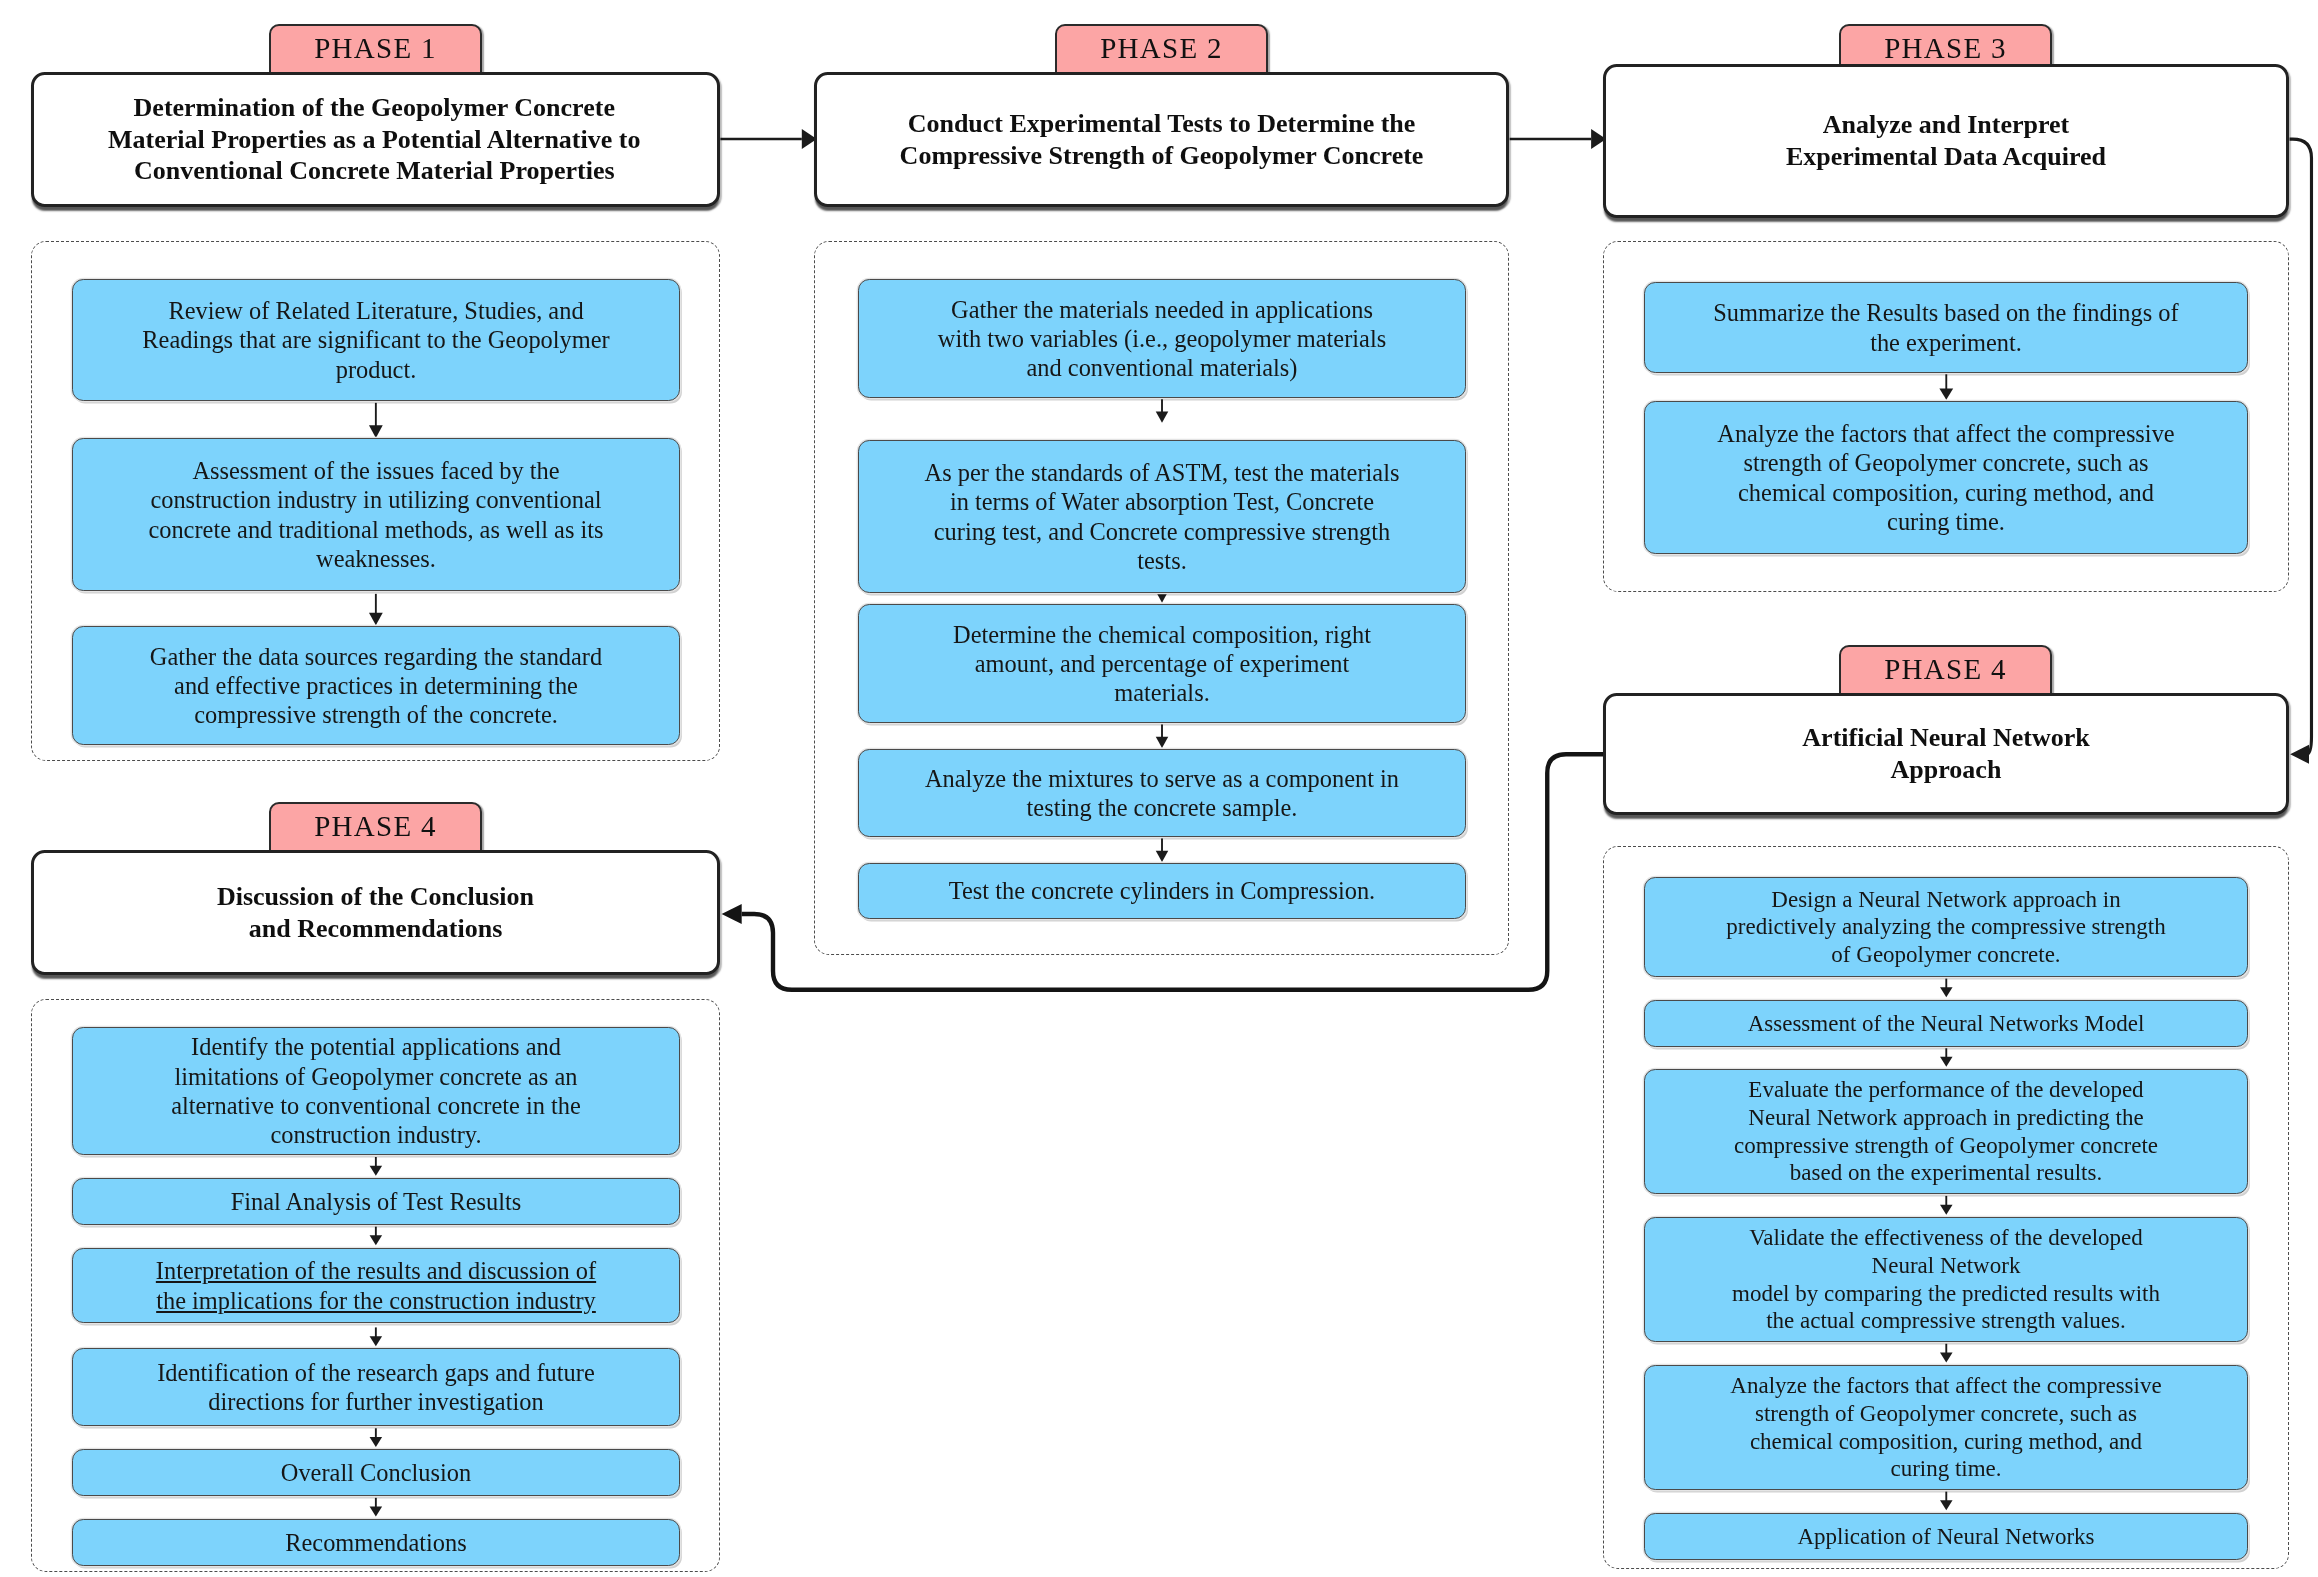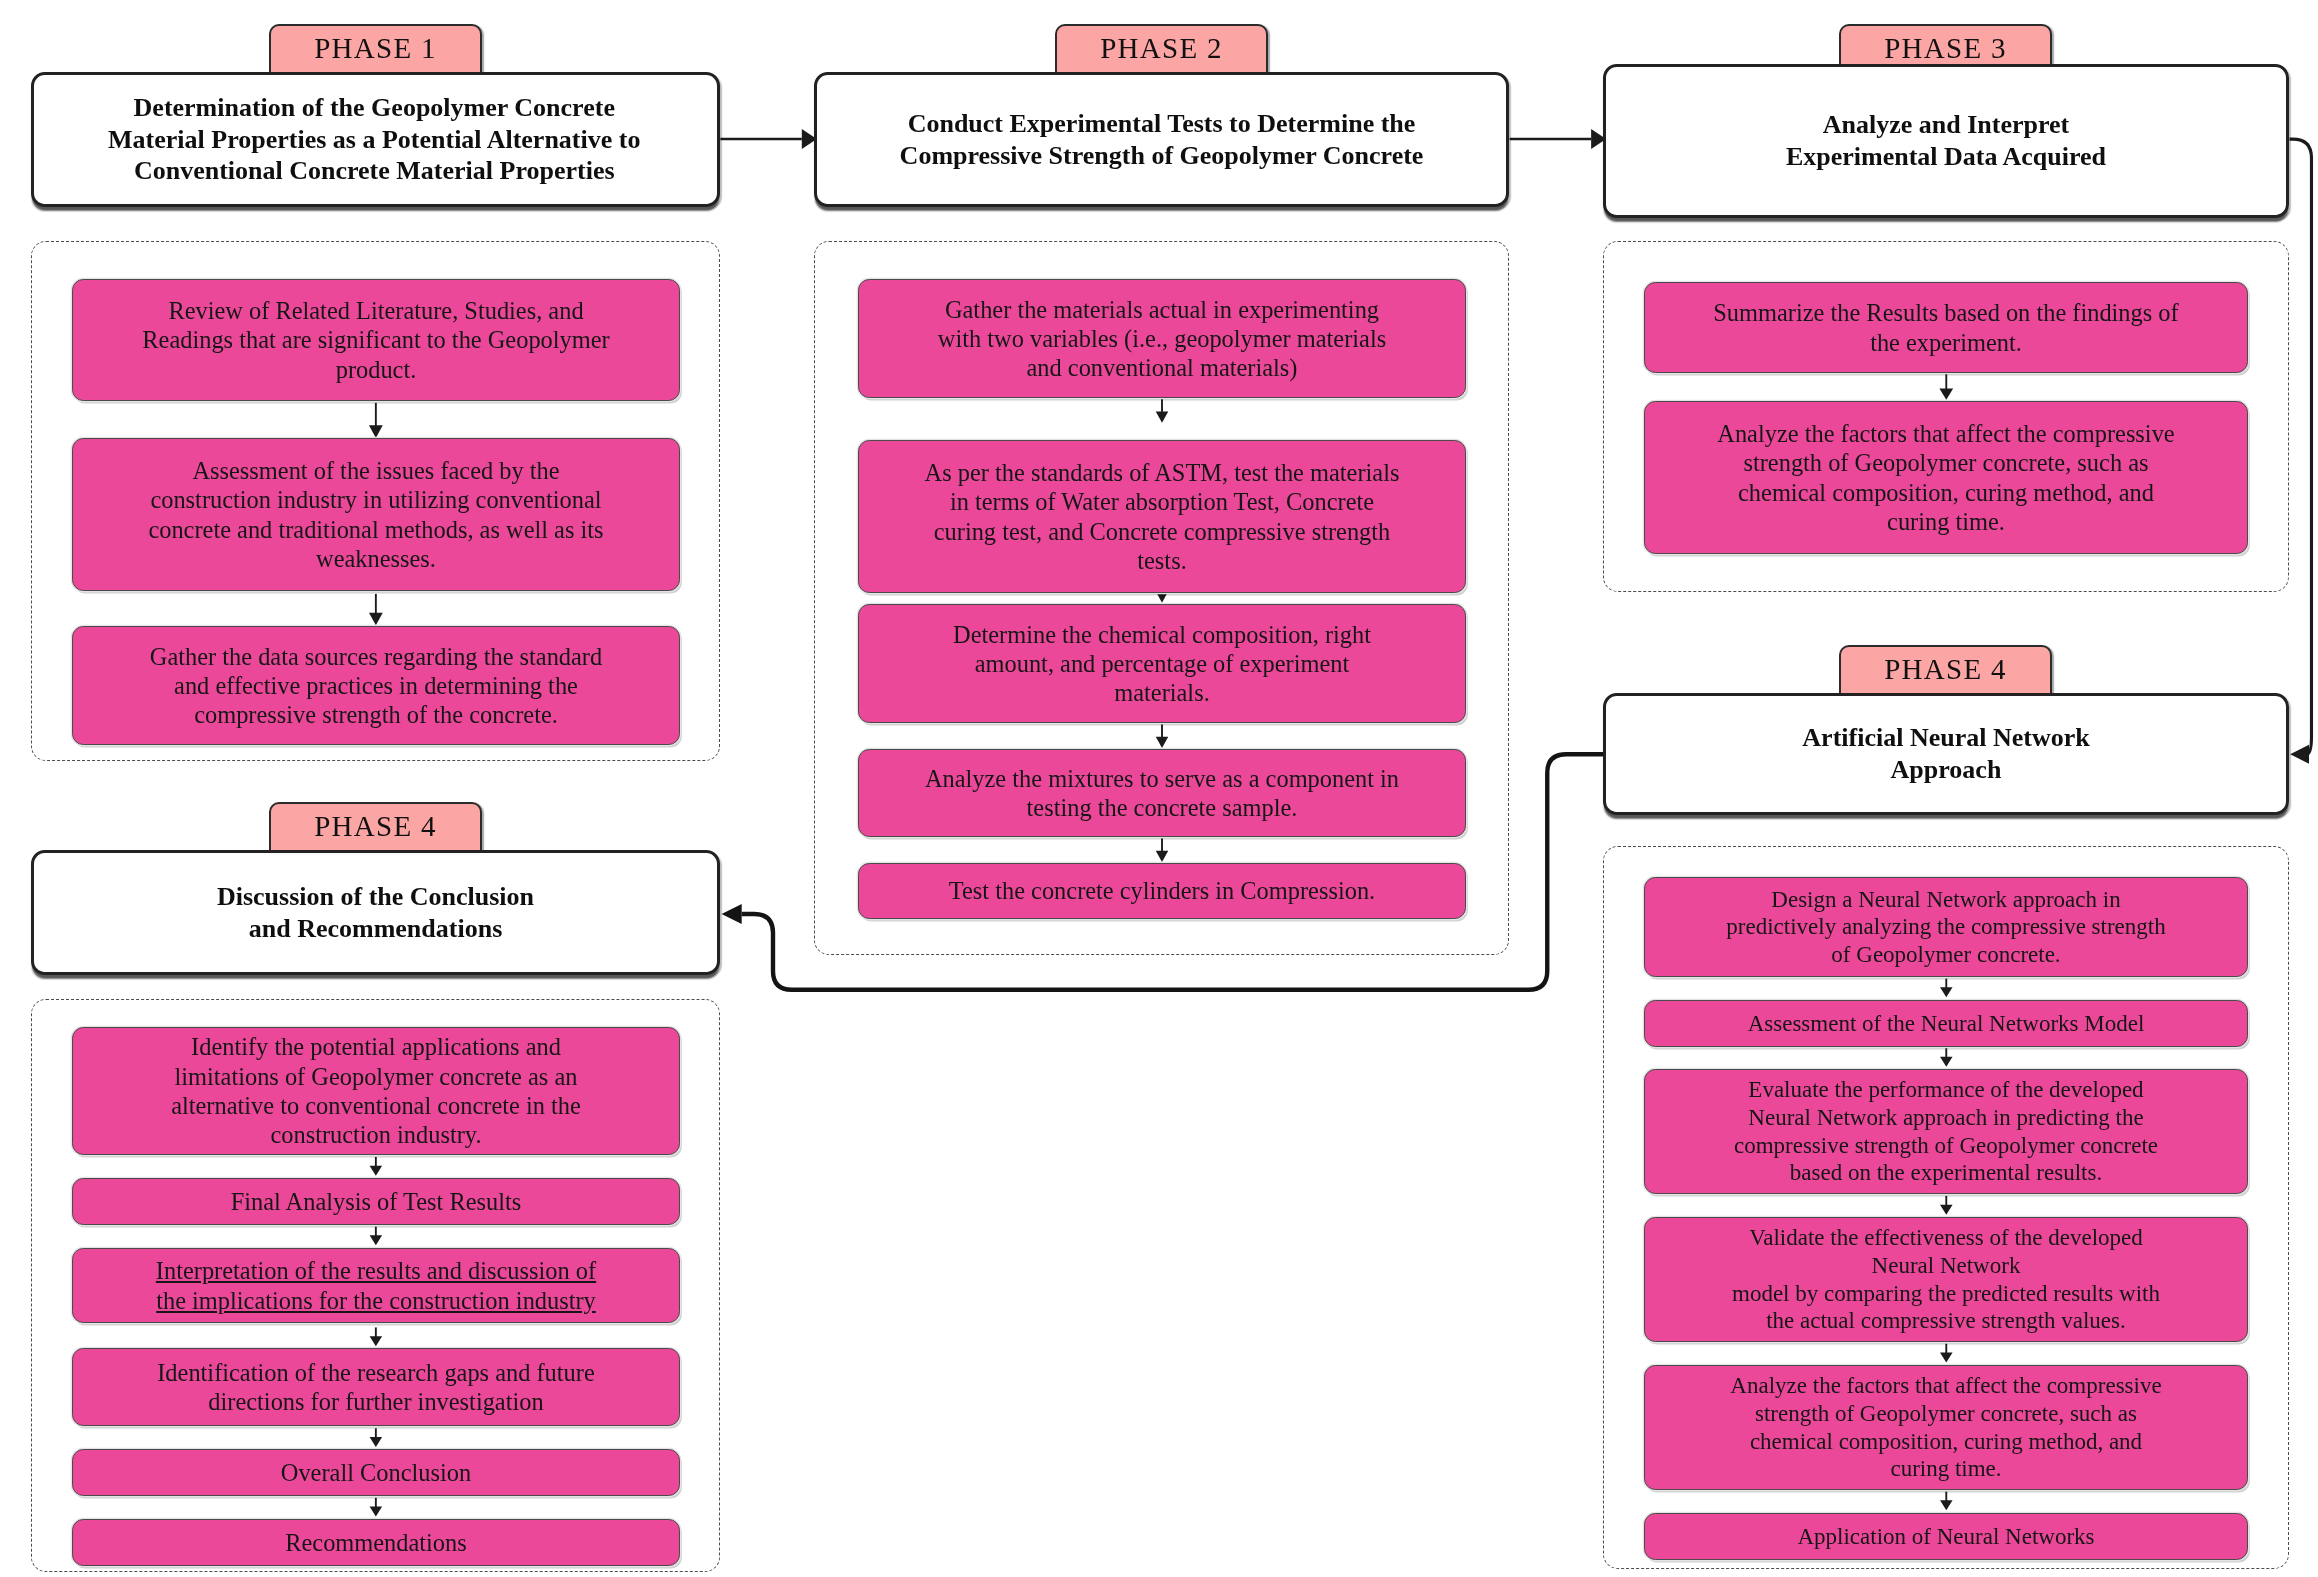--- a/index.html
+++ b/index.html
@@ -62,21 +62,21 @@
   .dashed-container {
     position: absolute;
     border: 1.9px dashed #4c4c4c;
     border-radius: 15px;
     background: transparent;
     z-index: 2;
     box-sizing: border-box;
   }
   .step-box {
     position: absolute;
-    background: #ec4899;
+    background: #7dd3fc;
     border: 1.9px solid #4a4a4a;
     border-radius: 11.3px;
     box-shadow: 0 0 0 1.3px #e4e4e4, 1.9px 2.5px 0.6px rgba(0,0,0,0.18);
     display: flex;
     align-items: center;
     justify-content: center;
     text-align: center;
     white-space: pre-line;
     font-size: 24.4px;
     line-height: 1.2;
@@ -197,21 +197,21 @@
 concrete and traditional methods, as well as its
 weaknesses.</div>
   <div class="step-box" style="left:72px; top:626px; width:608px; height:119px;">Gather the data sources regarding the standard
 and effective practices in determining the
 compressive strength of the concrete.</div>
 
   <div class="phase-tab" style="left:1055px; top:24px;">PHASE 2</div>
   <div class="title-box" style="left:814px; top:72px; width:695px; height:135px;">Conduct Experimental Tests to Determine the
 Compressive Strength of Geopolymer Concrete</div>
   <div class="dashed-container" style="left:814px; top:241px; width:695px; height:714px;"></div>
-  <div class="step-box" style="left:858px; top:279px; width:608px; height:119px;">Gather the materials actual in experimenting
+  <div class="step-box" style="left:858px; top:279px; width:608px; height:119px;">Gather the materials needed in applications
 with two variables (i.e., geopolymer materials
 and conventional materials)</div>
   <div class="step-box" style="left:858px; top:424px; width:608px; height:153px;margin-top:16px;">As per the standards of ASTM, test the materials
 in terms of Water absorption Test, Concrete
 curing test, and Concrete compressive strength
 tests.</div>
   <div class="step-box" style="left:858px; top:604px; width:608px; height:119px;">Determine the chemical composition, right
 amount, and percentage of experiment
 materials.</div>
   <div class="step-box" style="left:858px; top:749px; width:608px; height:88px;">Analyze the mixtures to serve as a component in

